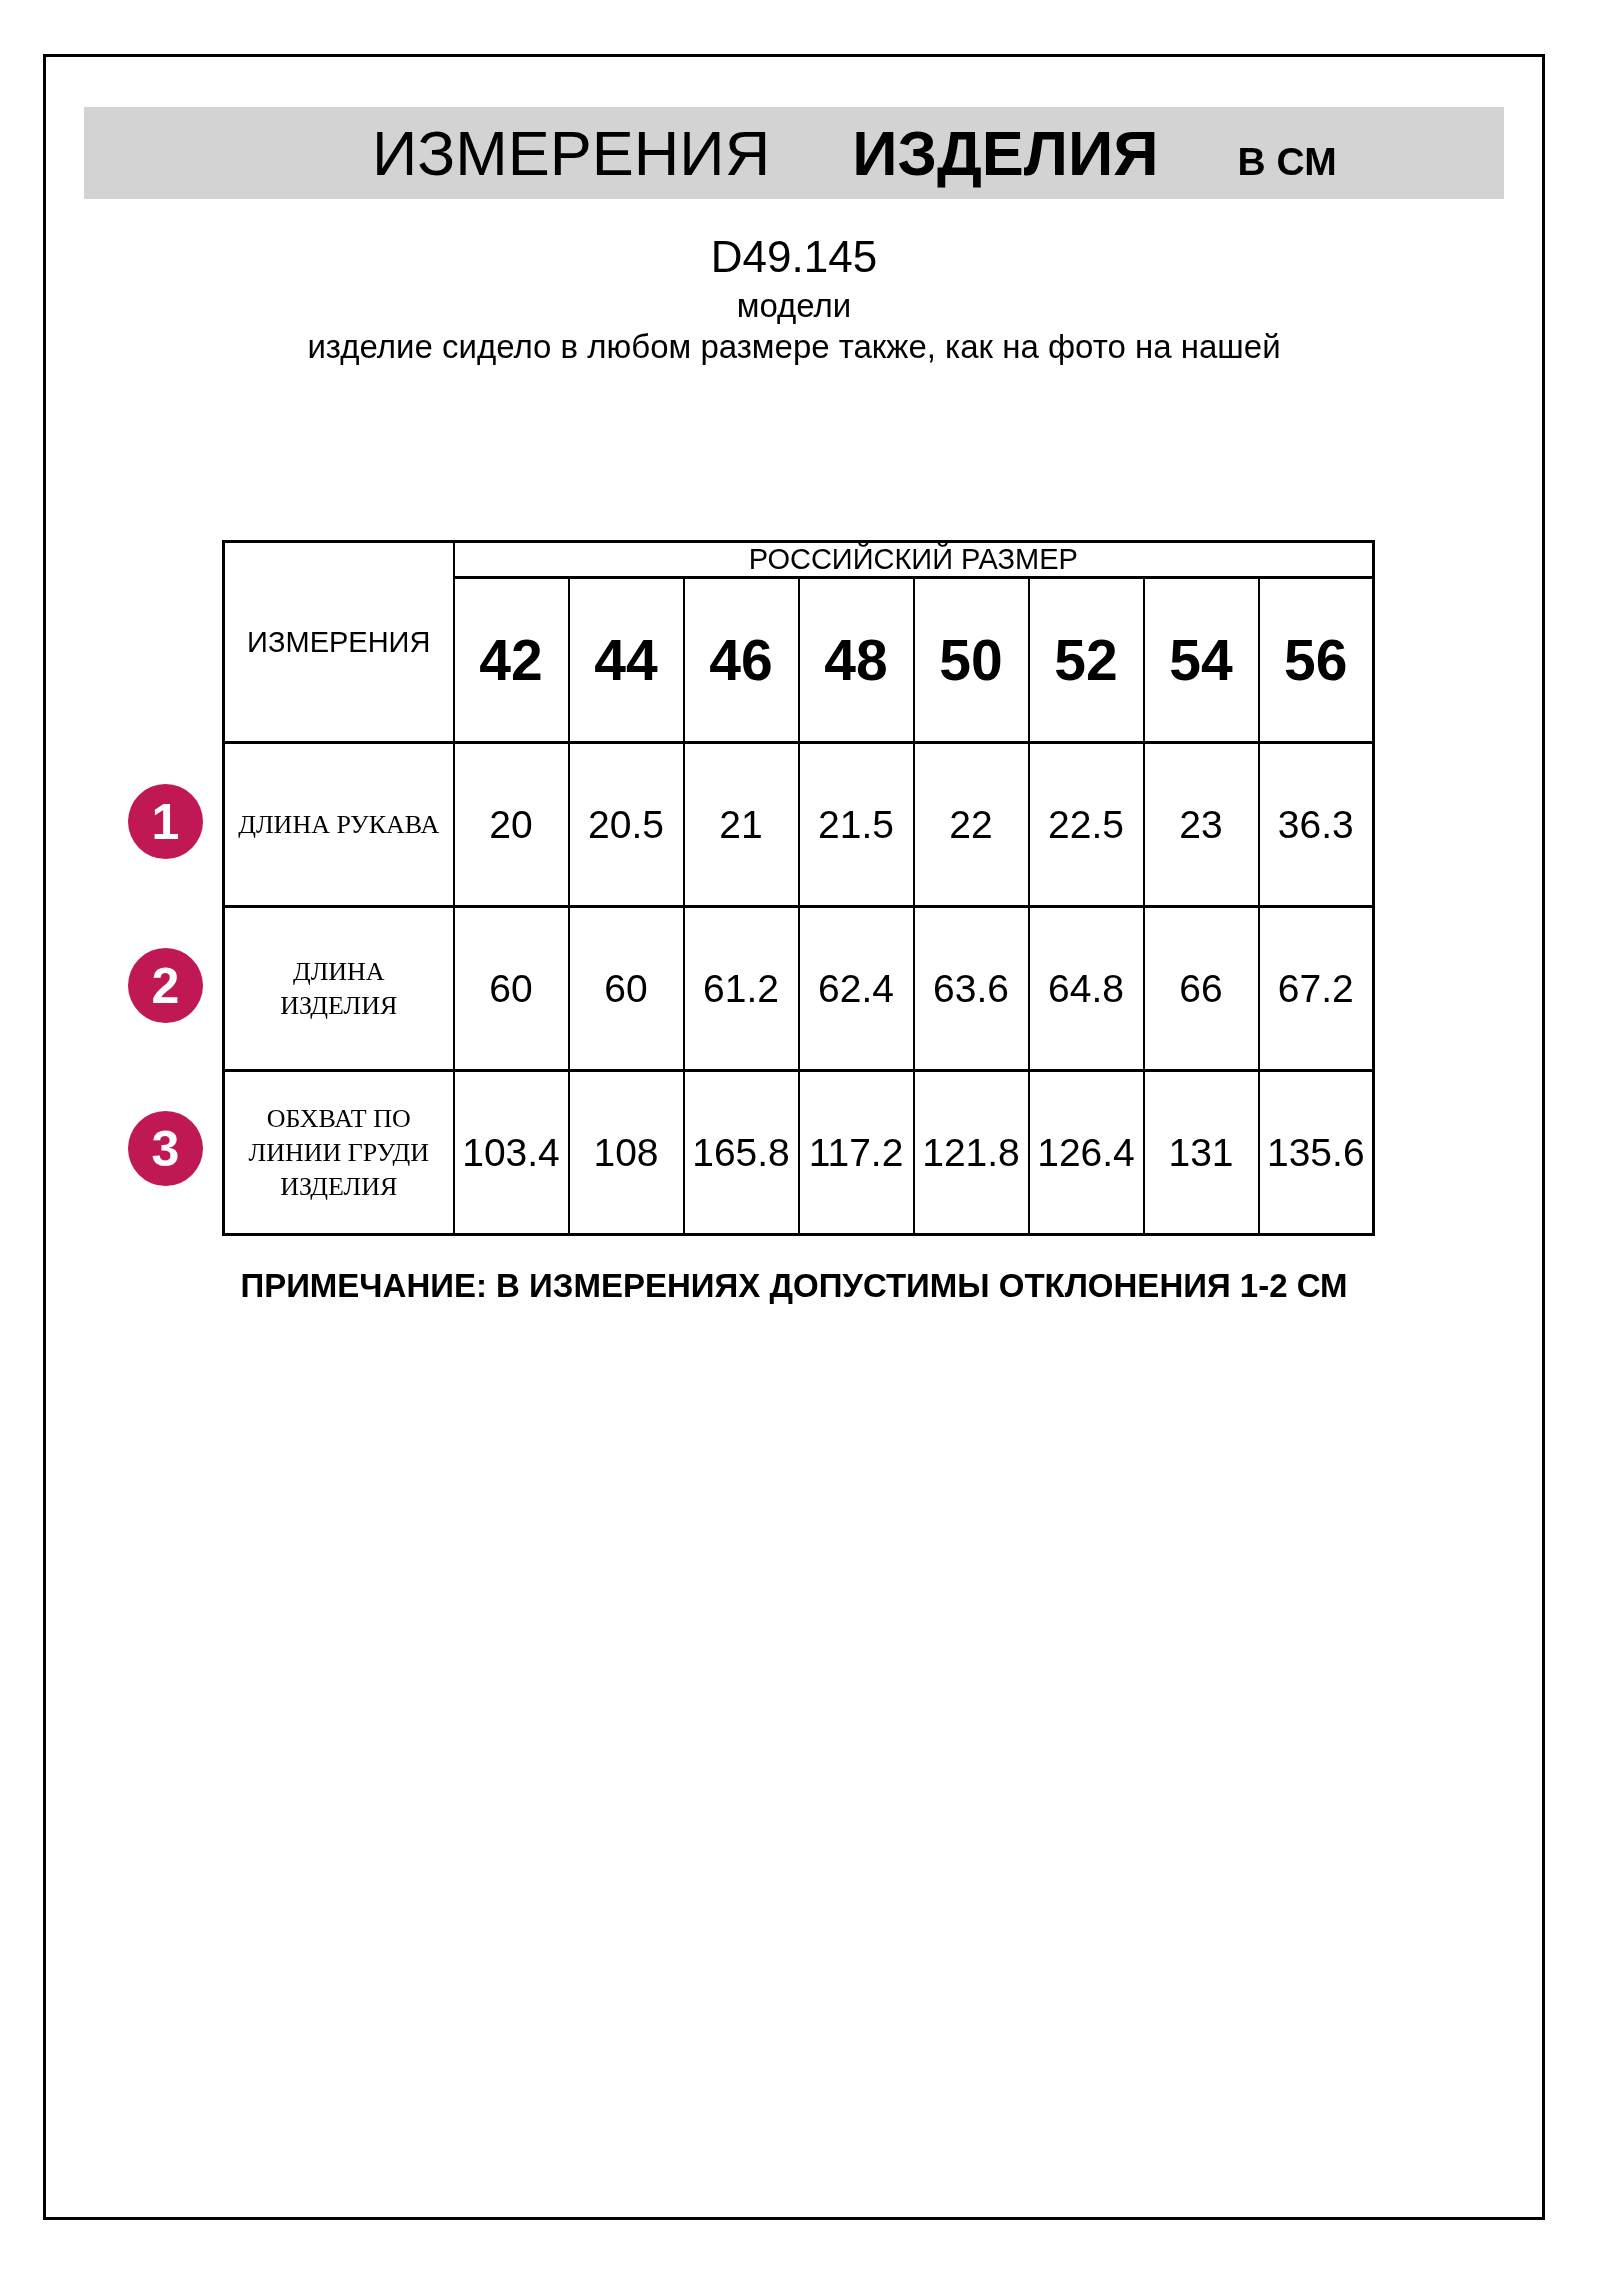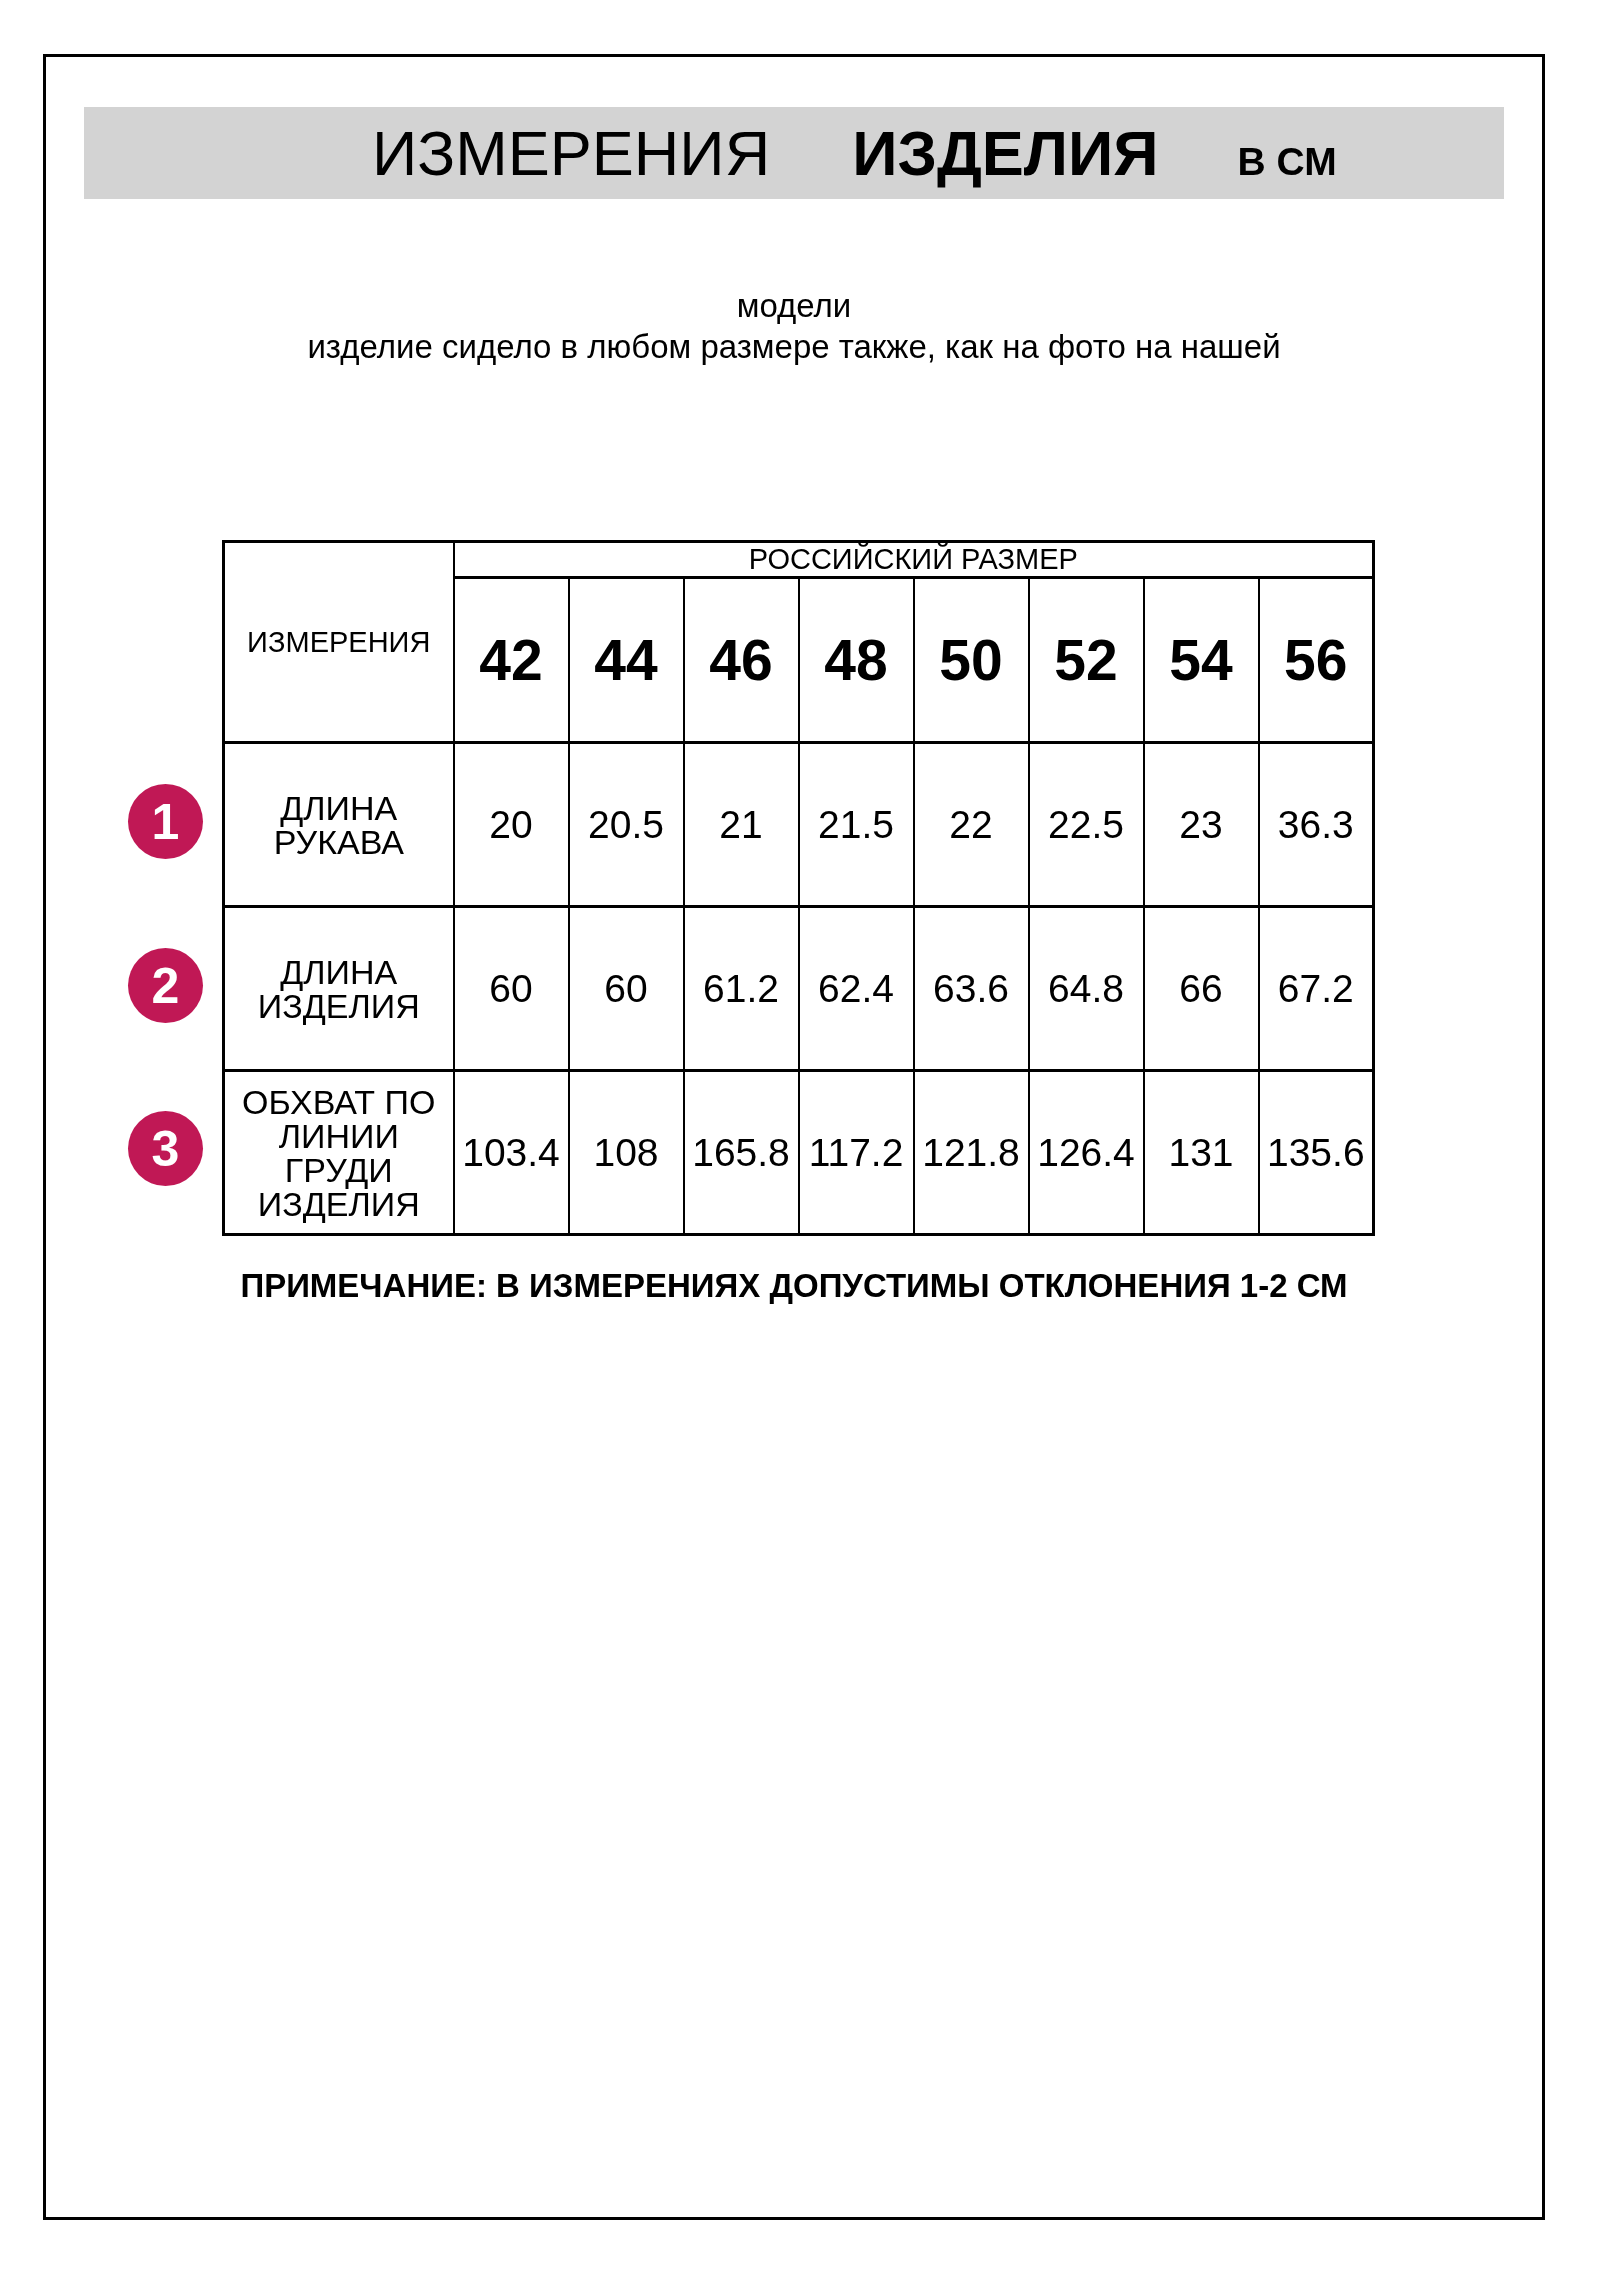--- a/index.html
+++ b/index.html
@@ -88,21 +88,21 @@
   }
   table.size-table { border: 3.3px solid #000; }
   td.corner, td.row-label { border-right: 3.3px solid #000; }
   tr.hdr-row    { height: 35px; }
   tr.sizes-row  { height: 165px; }
   tr.data-row   { height: 164px; }
   td.size-hdr   { font-size: 29px; line-height: 33px; }
   td.corner     { font-size: 29px; }
   td.size-cell  { font-size: 57px; font-weight: bold; }
   td.value-cell { font-size: 39px; }
-  td.row-label  { font-size: 34px; line-height: 34px; }
+  td.row-label  { font-size: 26px; line-height: 34px; font-family: Liberation Serif, serif; }
   td.row-label span { display: block; }
 
   
   .circle {
     position: absolute;
     left: 128px;
     width: 75px;
     height: 75px;
     border-radius: 50%;
     background: #c01855;
@@ -134,20 +134,21 @@
 <div class="page">
 
   <div class="frame"></div>
 
   <div class="banner">
     <div class="title-line">
       <span>ИЗМЕРЕНИЯ</span><span class="title-word-2">ИЗДЕЛИЯ</span><span class="title-units">В СМ</span>
     </div>
   </div>
 
+  <div class="code">D49.145</div>
 
   <div class="desc">
     <span>модели</span>
     <span>изделие сидело в любом размере также, как на фото на нашей</span>
   </div>
 
   <table class="size-table">
     <colgroup>
       <col style="width:230px">
       <col style="width:115px">

